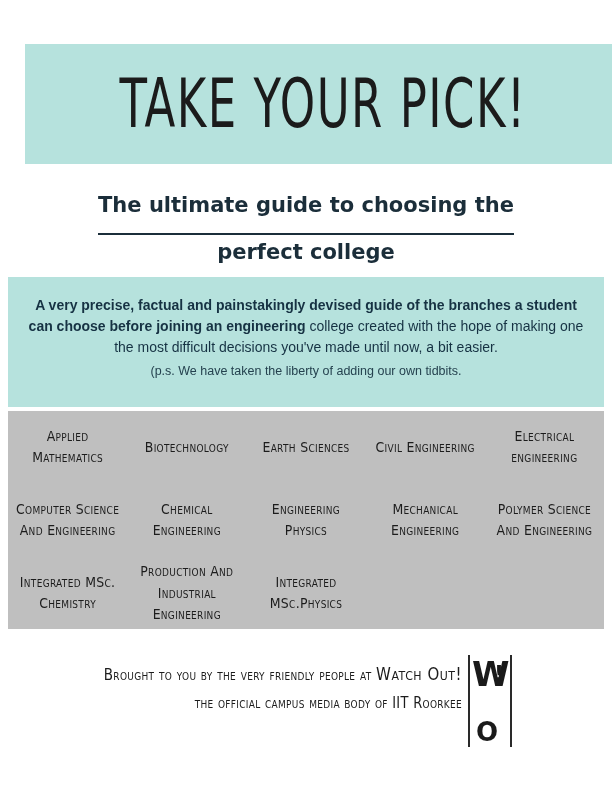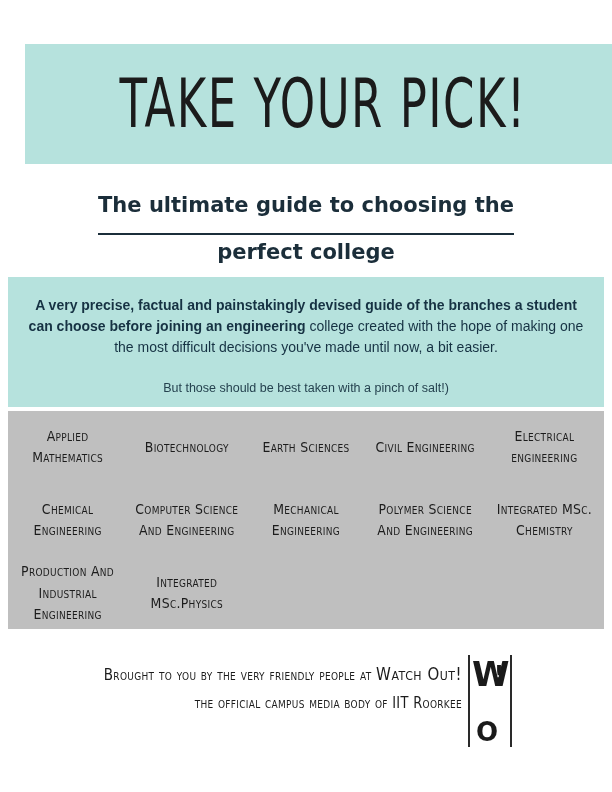--- a/index.html
+++ b/index.html
@@ -224,46 +224,48 @@
     <div class="subtitle-line">The ultimate guide to choosing the</div>
     <br>
     <div class="subtitle-line second">perfect college</div>
   </div>
 
   <div class="desc-band">
     <div class="desc-main">
       <span>A very precise, factual and painstakingly devised guide of the branches a student can choose before joining an engineering </span><span class="lighter">college created with the hope of making one the most difficult decisions you've made until now, a bit easier.</span>
     </div>
     <div class="desc-ps">
-      <br>
-      <span>But those should be best taken with a pinch of salt!)</span>
+      <span>(p.s. We have taken the liberty of adding our own tidbits.</span><br>
     </div>
   </div>
 
   <div class="grid">
     <div class="cell">
         <span>Applied Mathematics</span>
       </div>
     <div class="cell">
         <span>Biotechnology</span>
       </div>
     <div class="cell">
         <span>Earth Sciences</span>
       </div>
     <div class="cell">
         <span>Civil Engineering</span>
       </div>
     <div class="cell">
         <span>Electrical engineering</span>
       </div>
     <div class="cell">
+        <span>Computer Science And Engineering</span>
+      </div>
+    <div class="cell">
         <span>Chemical Engineering</span>
       </div>
     <div class="cell">
-        <span>Computer Science And Engineering</span>
+        <span>Engineering Physics</span>
       </div>
     <div class="cell">
         <span>Mechanical Engineering</span>
       </div>
     <div class="cell">
         <span>Polymer Science And Engineering</span>
       </div>
     <div class="cell">
         <span>Integrated MSc. Chemistry</span>
       </div>

